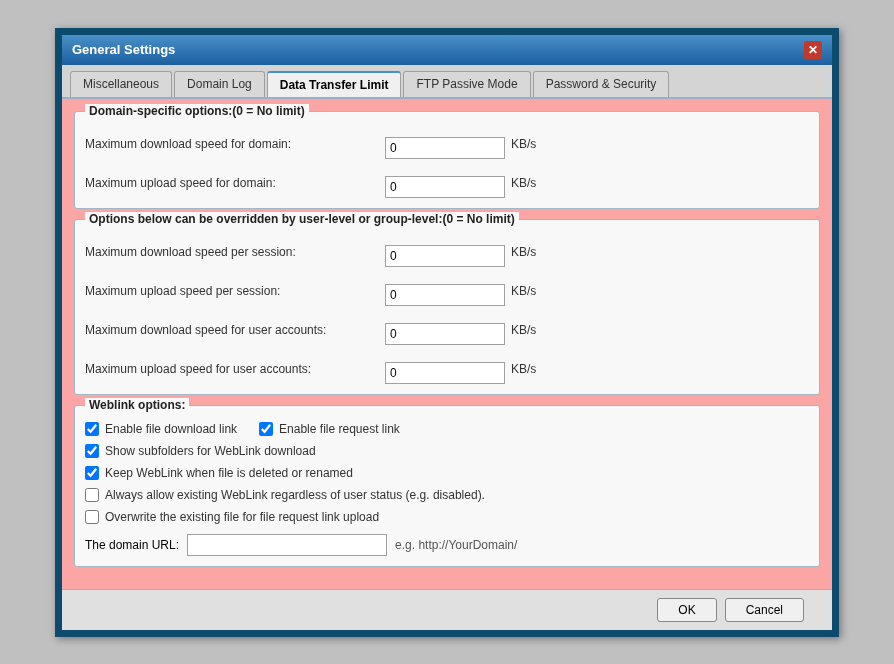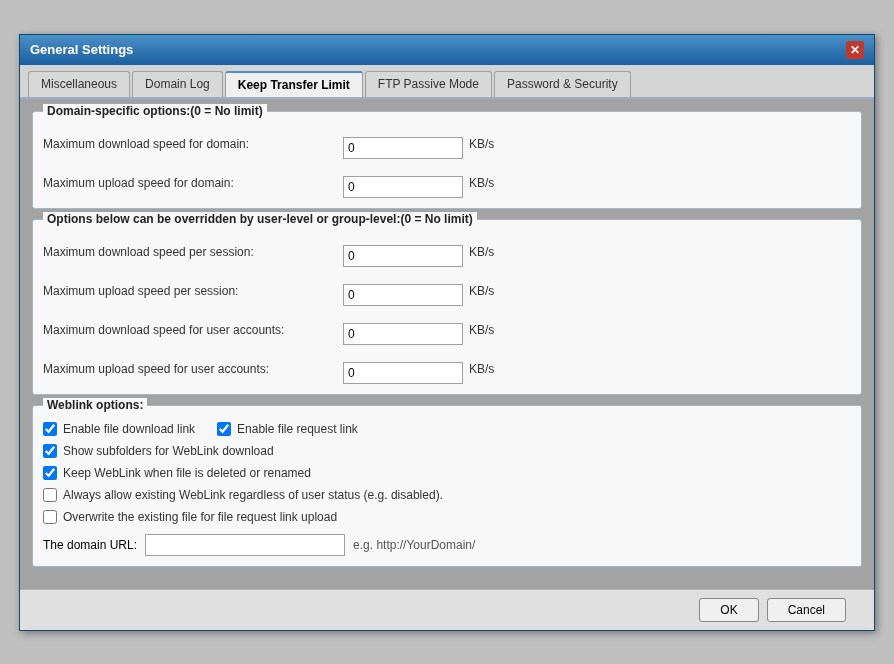--- a/index.html
+++ b/index.html
@@ -1,21 +1,21 @@
 <!DOCTYPE html>
 <html><head>
   <meta charset="utf-8">
   <style>
     * { box-sizing: border-box; margin: 0; padding: 0; }
     body { font-family: 'Segoe UI', Tahoma, Arial, sans-serif; font-size: 12px; background: #c0c0c0; display: flex; justify-content: center; align-items: center; width: 894px; height: 664px; }
 
     .dialog {
-      width: 856px;
+      width: 784px;
       background: #f0f0f0;
-      border: 1px solid #0c4a6e;
+      border: 7px solid #0c4a6e;
       box-shadow: 2px 2px 8px rgba(0,0,0,0.4);
     }
 
     .title-bar {
       background: linear-gradient(to bottom, #4a90c8, #1a5fa0);
       color: white;
       padding: 6px 10px;
       font-size: 13px;
       font-weight: bold;
       display: flex;
@@ -62,21 +62,21 @@
       background: #f0f0f0;
       border-top: 2px solid #4a90c8;
       font-weight: bold;
       color: #000;
       position: relative;
       z-index: 1;
     }
 
     .content {
       padding: 12px;
-      background: #a3a3a3;
+      background: #fca5a5;
     }
 
     .section {
       border: 1px solid #a0b8c8;
       border-radius: 3px;
       margin-bottom: 10px;
       padding: 8px 10px 10px 10px;
       background: #f8f8f8;
       position: relative;
     }
@@ -185,21 +185,21 @@
 <div class="dialog">
 
   <div class="title-bar">
     <span>General Settings</span>
     <button class="close-btn">✕</button>
   </div>
 
   <div class="tabs">
     <div class="tab">Miscellaneous</div>
     <div class="tab">Domain Log</div>
-    <div class="tab active">Keep Transfer Limit</div>
+    <div class="tab active">Data Transfer Limit</div>
     <div class="tab">FTP Passive Mode</div>
     <div class="tab">Password &amp; Security</div>
   </div>
 
   <div class="content">
 
     <div class="section">
       <span class="section-title">Domain-specific options:(0 = No limit)</span>
       <div class="field-row">
         <span class="field-label">Maximum download speed for domain:</span>

